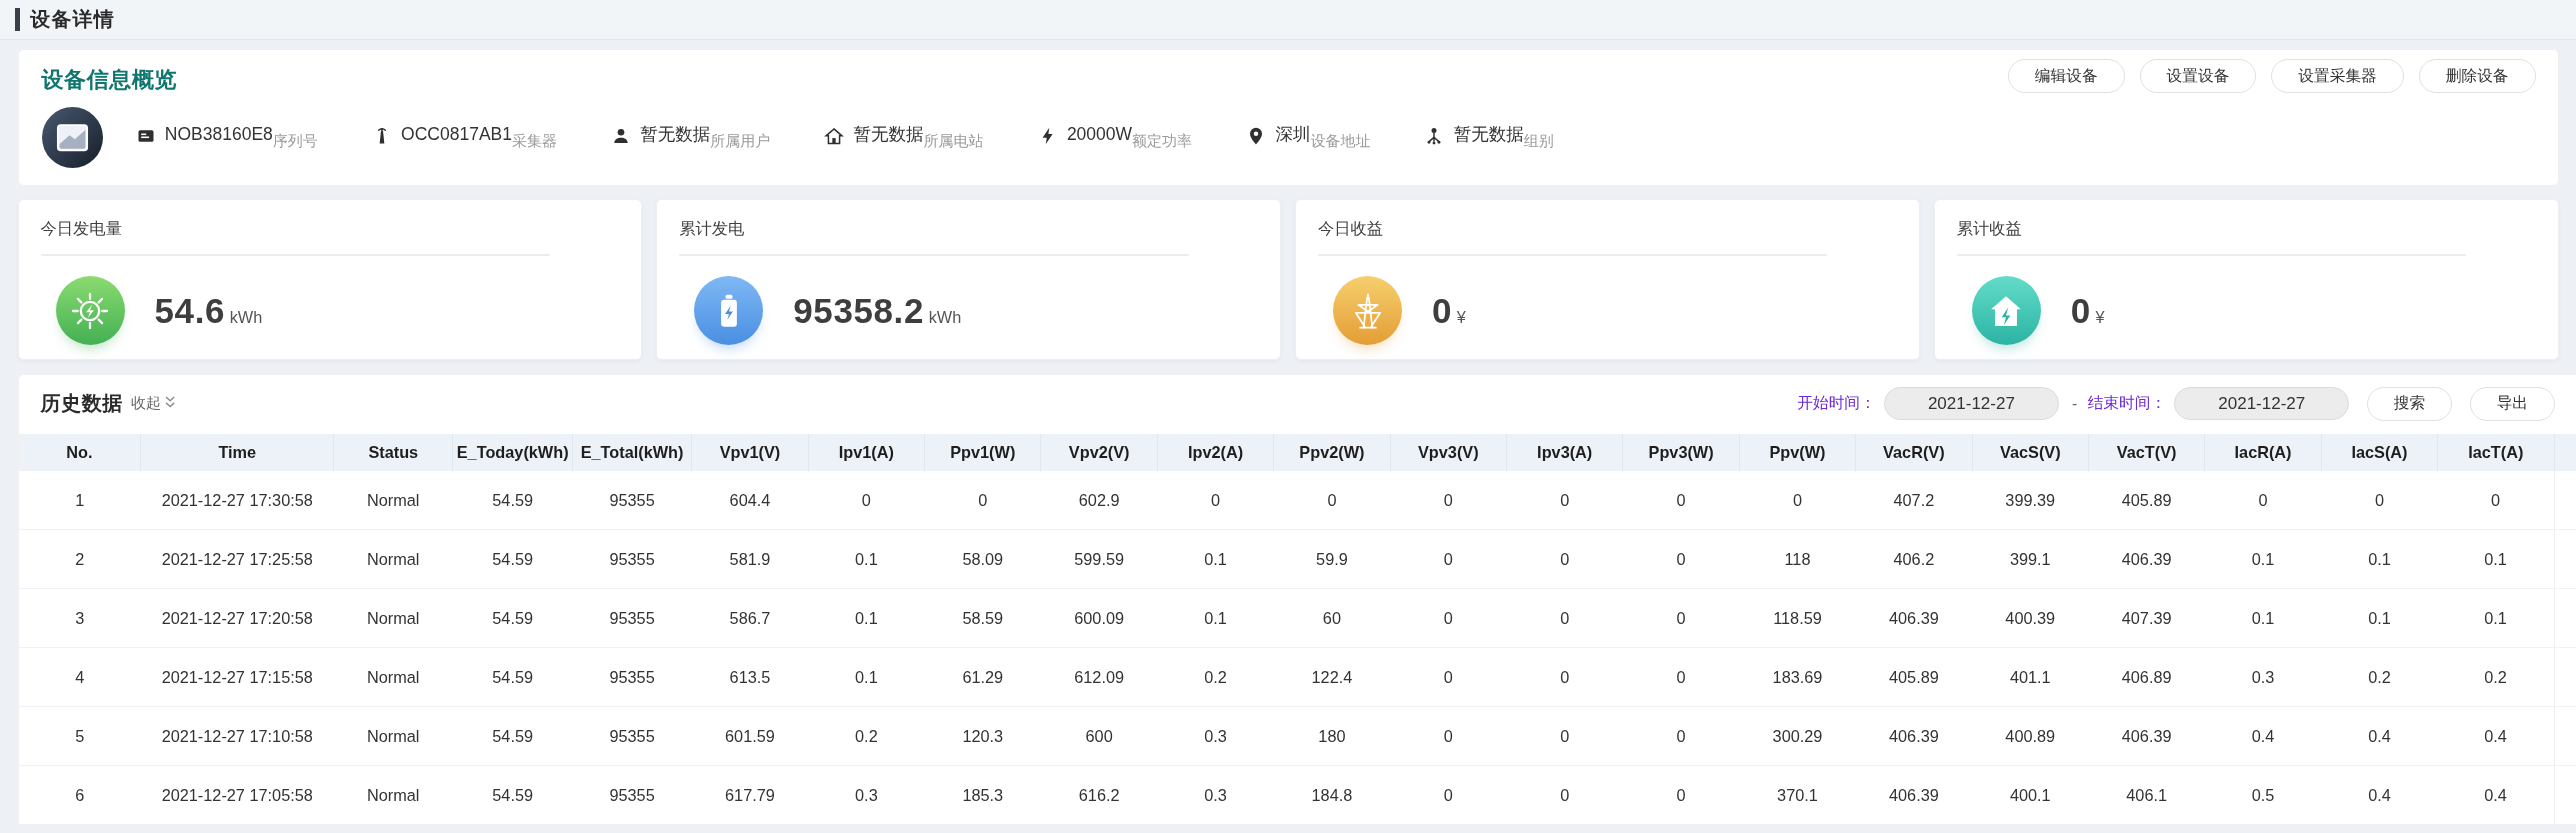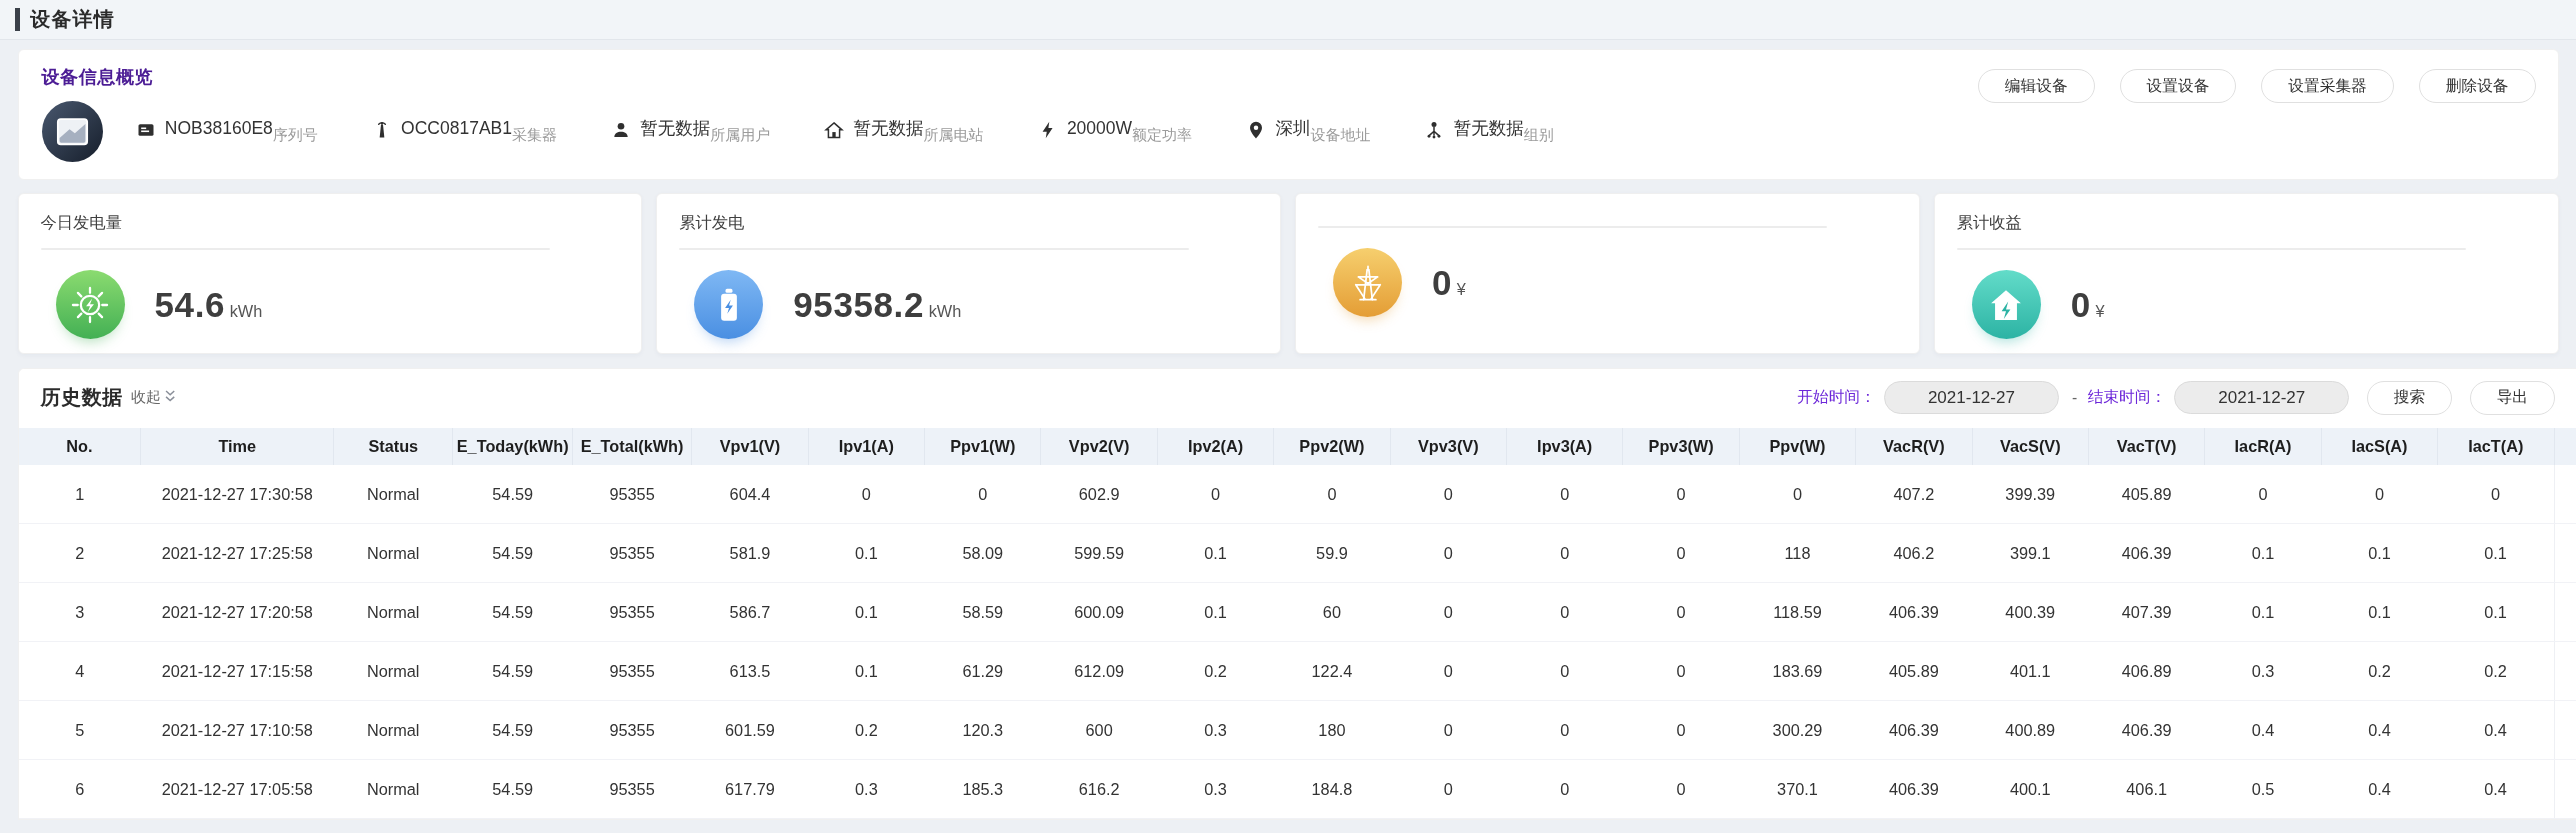--- a/index.html
+++ b/index.html
@@ -15,22 +15,22 @@
   }
   .accent-bar { width:4.7px; height:23px; background:#3a4049; margin-right:10.5px; }
   .page-title { font-size:20px; font-weight:bold; color:#2b2b2b; letter-spacing:1.2px; }
 
   .content { padding:9.3px 17.5px 0 17.5px; }
 
   .card { background:#fff; border:0.6px solid #f0f0f0; border-radius:5.8px; }
 
   
   .overview-card { position:relative; padding:15px 23px 17.5px 23px; }
-  .section-title { font-size:18px; font-weight:bold; color:#4c1d95; letter-spacing:0.6px; }
-  .actions { position:absolute; top:19px; right:22px; display:flex; gap:25px; }
+  .section-title { font-size:22px; font-weight:bold; color:#0f766e; letter-spacing:0.6px; }
+  .actions { position:absolute; top:9px; right:22px; display:flex; gap:15px; }
   .action-btn {
     height:34px; padding:0 26px; border-radius:17.5px; border:1.2px solid #e0e0e0;
     background:#fff; font-size:15.7px; color:#333; cursor:pointer;
     font-family:inherit; white-space:nowrap;
   }
   .device-row { display:flex; align-items:center; margin-top:11.6px; }
   .avatar { width:61px; height:61px; flex:0 0 auto; }
   .info-items { display:flex; margin-left:33px; align-items:center; }
   .info-item { display:flex; align-items:flex-start; margin-right:54px; }
   .ii-icon { width:20px; height:20px; color:#2f2f2f; margin-top:2.3px; margin-right:9.3px; }
@@ -256,20 +256,21 @@
                 <path class="cutout" d="M26 18l-6.5 9.5h4.5L22 34l6.5-9.5H24z" fill="#4a8fe2"></path>
               </svg>
             </span>
             <span class="stat-num">
               <span class="stat-value">95358.2</span>
               <span class="stat-unit">kWh</span>
             </span>
           </div>
         </div>
         <div class="stat-card">
+          <div class="stat-title">今日收益</div>
           <div class="stat-divider"></div>
           <div class="stat-body">
             <span class="stat-icon" style="background:linear-gradient(180deg,#f6cf6e,#e49d35);box-shadow:0 8.2px 13px -5.8px #e49d3566">
               <svg viewBox="0 0 48 48" fill="none" stroke="#fff" stroke-width="2" stroke-linecap="round">
                 <path d="M19 43L23 9h2l4 34"></path>
                 <path d="M24 5v4M13 17h22M10 26h28M13 17l13 9M35 17l-13 9M10 26l11 17M38 26L27 43M15 43h18"></path>
               </svg>
             </span>
             <span class="stat-num">
               <span class="stat-value">0</span>

